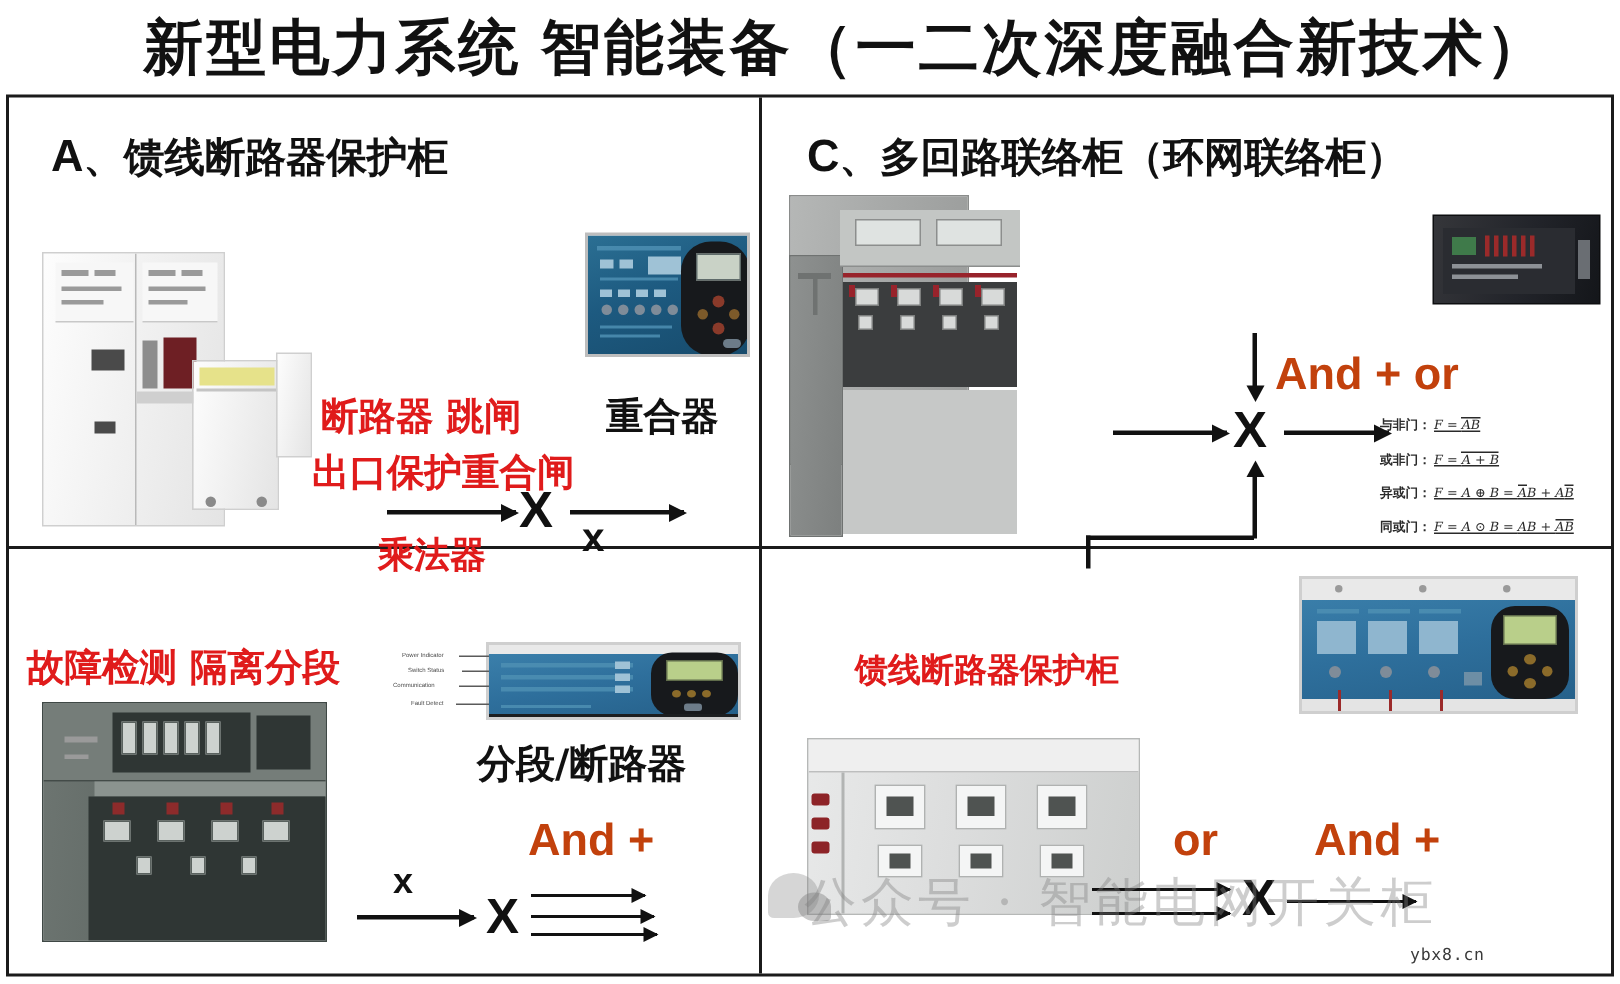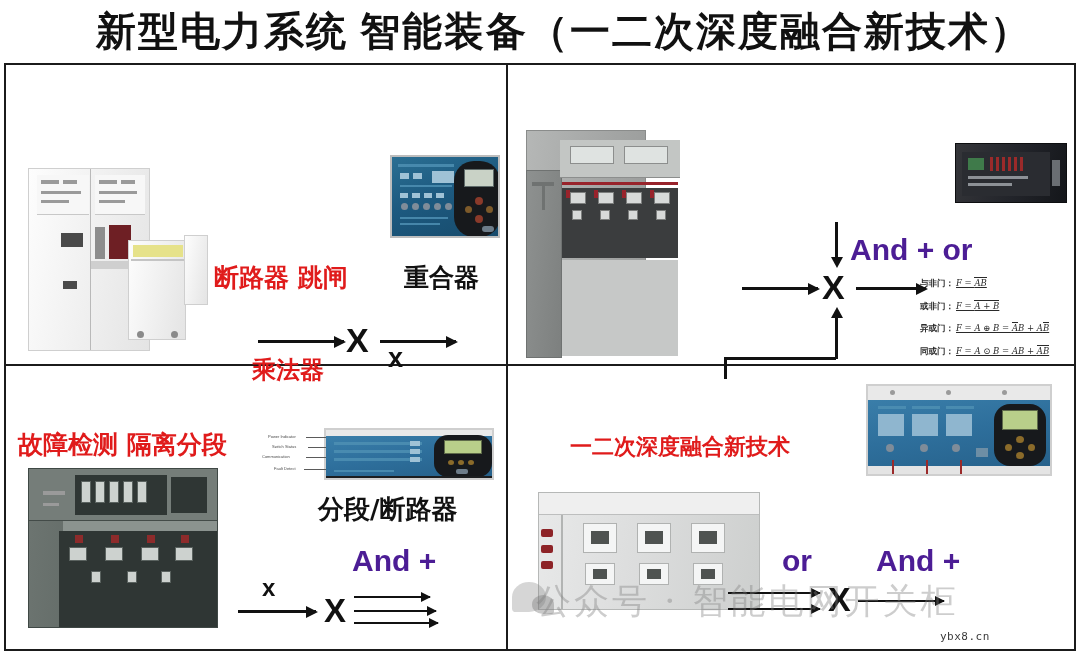--- a/index.html
+++ b/index.html
@@ -10,21 +10,21 @@
     overflow: hidden;
     position: relative;
   }
 
   
   .title-bar {
     position: absolute; left: 0; top: 0; width: 1080px; height: 62px;
     display: flex; align-items: center; justify-content: center;
   }
   .title-text {
-    font-family: Liberation Serif, serif;
+    font-family: Liberation Sans, sans-serif;
     font-size: 40px; font-weight: 700; color: #111;
     letter-spacing: 2px; white-space: nowrap; margin-left: 48px;
   }
 
   
   .frame {
     position: absolute; left: 4px; top: 63px;
     width: 1072px; height: 588px;
     border: 2px solid #1b1b1b;
   }
@@ -63,21 +63,21 @@
   }
   .blk-label {
     position: absolute;
     font-family: "DejaVu Serif", serif;
     font-weight: 700; color: #111;
     white-space: nowrap;
   }
   .logic-word {
     position: absolute;
     font-family: "Liberation Sans", sans-serif;
-    font-weight: 700; color: #4c1d95;
+    font-weight: 700; color: #c2410c;
     white-space: nowrap;
   }
   .x-sym {
     position: absolute;
     font-family: "Liberation Sans", sans-serif;
     font-weight: 700; color: #111;
   }
 
   
   .arrow-h { position: absolute; height: 3px; background: #111; }
@@ -258,20 +258,23 @@
 <div class="title-bar">
   <div class="title-text">新型电力系统 智能装备（一二次深度融合新技术）</div>
 </div>
 
 <div class="frame"></div>
 <div class="v-divider"></div>
 <div class="h-divider"></div>
 
 <div class="panel" id="panel-a">
 
+  <div class="panel-heading" style="left:28px; top:22px;">
+    <span class="letter">A</span><span>、馈线断路器保护柜</span>
+  </div>
 
   <div class="photo swgr-white" style="left:22px; top:103px; width:122px; height:183px;">
     <div class="swgr-panelband" style="left:8px; top:6px; width:52px; height:40px;"></div>
     <div class="swgr-panelband" style="left:66px; top:6px; width:50px; height:40px;"></div>
     <div class="tiny-mark" style="left:12px; top:11px; width:18px; height:4px;"></div>
     <div class="tiny-mark" style="left:34px; top:11px; width:14px; height:4px;"></div>
     <div class="tiny-mark" style="left:70px; top:11px; width:18px; height:4px;"></div>
     <div class="tiny-mark" style="left:92px; top:11px; width:14px; height:4px;"></div>
     <div class="tiny-mark" style="left:12px; top:22px; width:40px; height:3px;"></div>
     <div class="tiny-mark" style="left:70px; top:22px; width:38px; height:3px;"></div>
@@ -313,20 +316,21 @@
     <div class="lcd-grey" style="left:72px; top:12px; width:30px; height:18px;"></div>
     <div class="btn-dot" style="left:83px; top:40px; width:8px; height:8px; background:#8a3a2a;"></div>
     <div class="btn-dot" style="left:73px; top:49px; width:7px; height:7px; background:#7d5a2a;"></div>
     <div class="btn-dot" style="left:94px; top:49px; width:7px; height:7px; background:#7d5a2a;"></div>
     <div class="btn-dot" style="left:83px; top:58px; width:8px; height:8px; background:#8a3a2a;"></div>
     <div class="btn-dot" style="left:90px; top:69px; width:12px; height:6px; border-radius:3px; background:#6d7c89;"></div>
   </div>
 
   <div class="red-label" style="left:208px; top:196px; font-size:25px;">断路器 跳闸</div>
   <div class="blk-label" style="left:398px; top:196px; font-size:25px;">重合器</div>
+  <div class="red-label" style="left:202px; top:233px; font-size:25px;">出口保护重合闸</div>
   <div class="red-label" style="left:246px; top:289px; font-size:24px;">乘法器</div>
 
   <div class="x-sym" style="left:382px; top:278px; font-size:27px;">x</div>
   <div class="arrow-h" style="left:252px; top:275px; width:86px;"></div>
   <div class="x-sym" style="left:340px; top:256px; font-size:34px;">X</div>
   <div class="arrow-h" style="left:374px; top:275px; width:76px;"></div>
 </div>
 
 <div class="panel" id="panel-b">
 
@@ -392,20 +396,23 @@
   <div class="x-sym" style="left:256px; top:208px; font-size:24px;">x</div>
   <div class="arrow-h" style="left:232px; top:244px; width:78px;"></div>
   <div class="x-sym" style="left:318px; top:226px; font-size:33px;">X</div>
   <div class="arrow-h thin" style="left:348px; top:230px; width:76px;"></div>
   <div class="arrow-h thin" style="left:348px; top:244px; width:82px;"></div>
   <div class="arrow-h thin" style="left:348px; top:256px; width:84px;"></div>
 </div>
 
 <div class="panel" id="panel-c">
 
+  <div class="panel-heading" style="left:28px; top:22px;">
+    <span class="letter">C</span><span>、多回路联络柜（环网联络柜）</span>
+  </div>
 
   <div class="photo" style="left:16px; top:65px; width:160px; height:230px;">
     <div class="rmu-side" style="left:0px; top:40px; width:36px; height:188px;"></div>
     <div class="rmu-top" style="left:34px; top:10px; width:120px; height:38px;"></div>
     <div class="rmu-window" style="left:44px; top:16px; width:44px; height:18px;"></div>
     <div class="rmu-window" style="left:98px; top:16px; width:44px; height:18px;"></div>
     <div class="rmu-grey" style="left:34px; top:48px; width:120px; height:180px;"></div>
     <div class="rmu-redline" style="left:36px; top:52px; width:116px; height:3px;"></div>
     <div class="rmu-darkband" style="left:36px; top:58px; width:116px; height:70px;"></div>
     <div class="rmu-cell" style="left:44px; top:62px; width:16px; height:12px;"></div>
@@ -461,21 +468,21 @@
     <span class="gate">异或门：</span><span class="expr"><span>F = A ⊕ B = </span><span class="ovl">A</span><span>B + A</span><span class="ovl">B</span></span>
   </div>
   <div class="formula-row">
     <span class="gate">同或门：</span><span class="expr"><span>F = A ⊙ B = </span><span>AB + </span><span class="ovl">AB</span></span>
   </div>
 </div>
 
 <div class="panel" id="panel-d">
 
 
-  <div class="red-label" style="left:60px; top:66px; font-size:22px;">一二次深度融合新技术</div>
+  <div class="red-label" style="left:60px; top:66px; font-size:22px;">馈线断路器保护柜</div>
 
   <div class="photo ftu-box" style="left:356px; top:18px; width:186px; height:92px;">
     <div class="ftu-white-top" style="left:0; top:0; width:186px; height:14px;"></div>
     <div style="position:absolute; left:22px; top:4px; width:5px; height:5px; background:#9a9a9a; border-radius:50%;"></div>
     <div style="position:absolute; left:78px; top:4px; width:5px; height:5px; background:#9a9a9a; border-radius:50%;"></div>
     <div style="position:absolute; left:134px; top:4px; width:5px; height:5px; background:#9a9a9a; border-radius:50%;"></div>
     <div class="blue-row" style="left:10px; top:20px; width:28px; height:3px;"></div>
     <div class="blue-row" style="left:44px; top:20px; width:28px; height:3px;"></div>
     <div class="blue-row" style="left:78px; top:20px; width:28px; height:3px;"></div>
     <div class="blue-chip" style="left:10px; top:28px; width:26px; height:22px; background:#8fb6cf;"></div>

